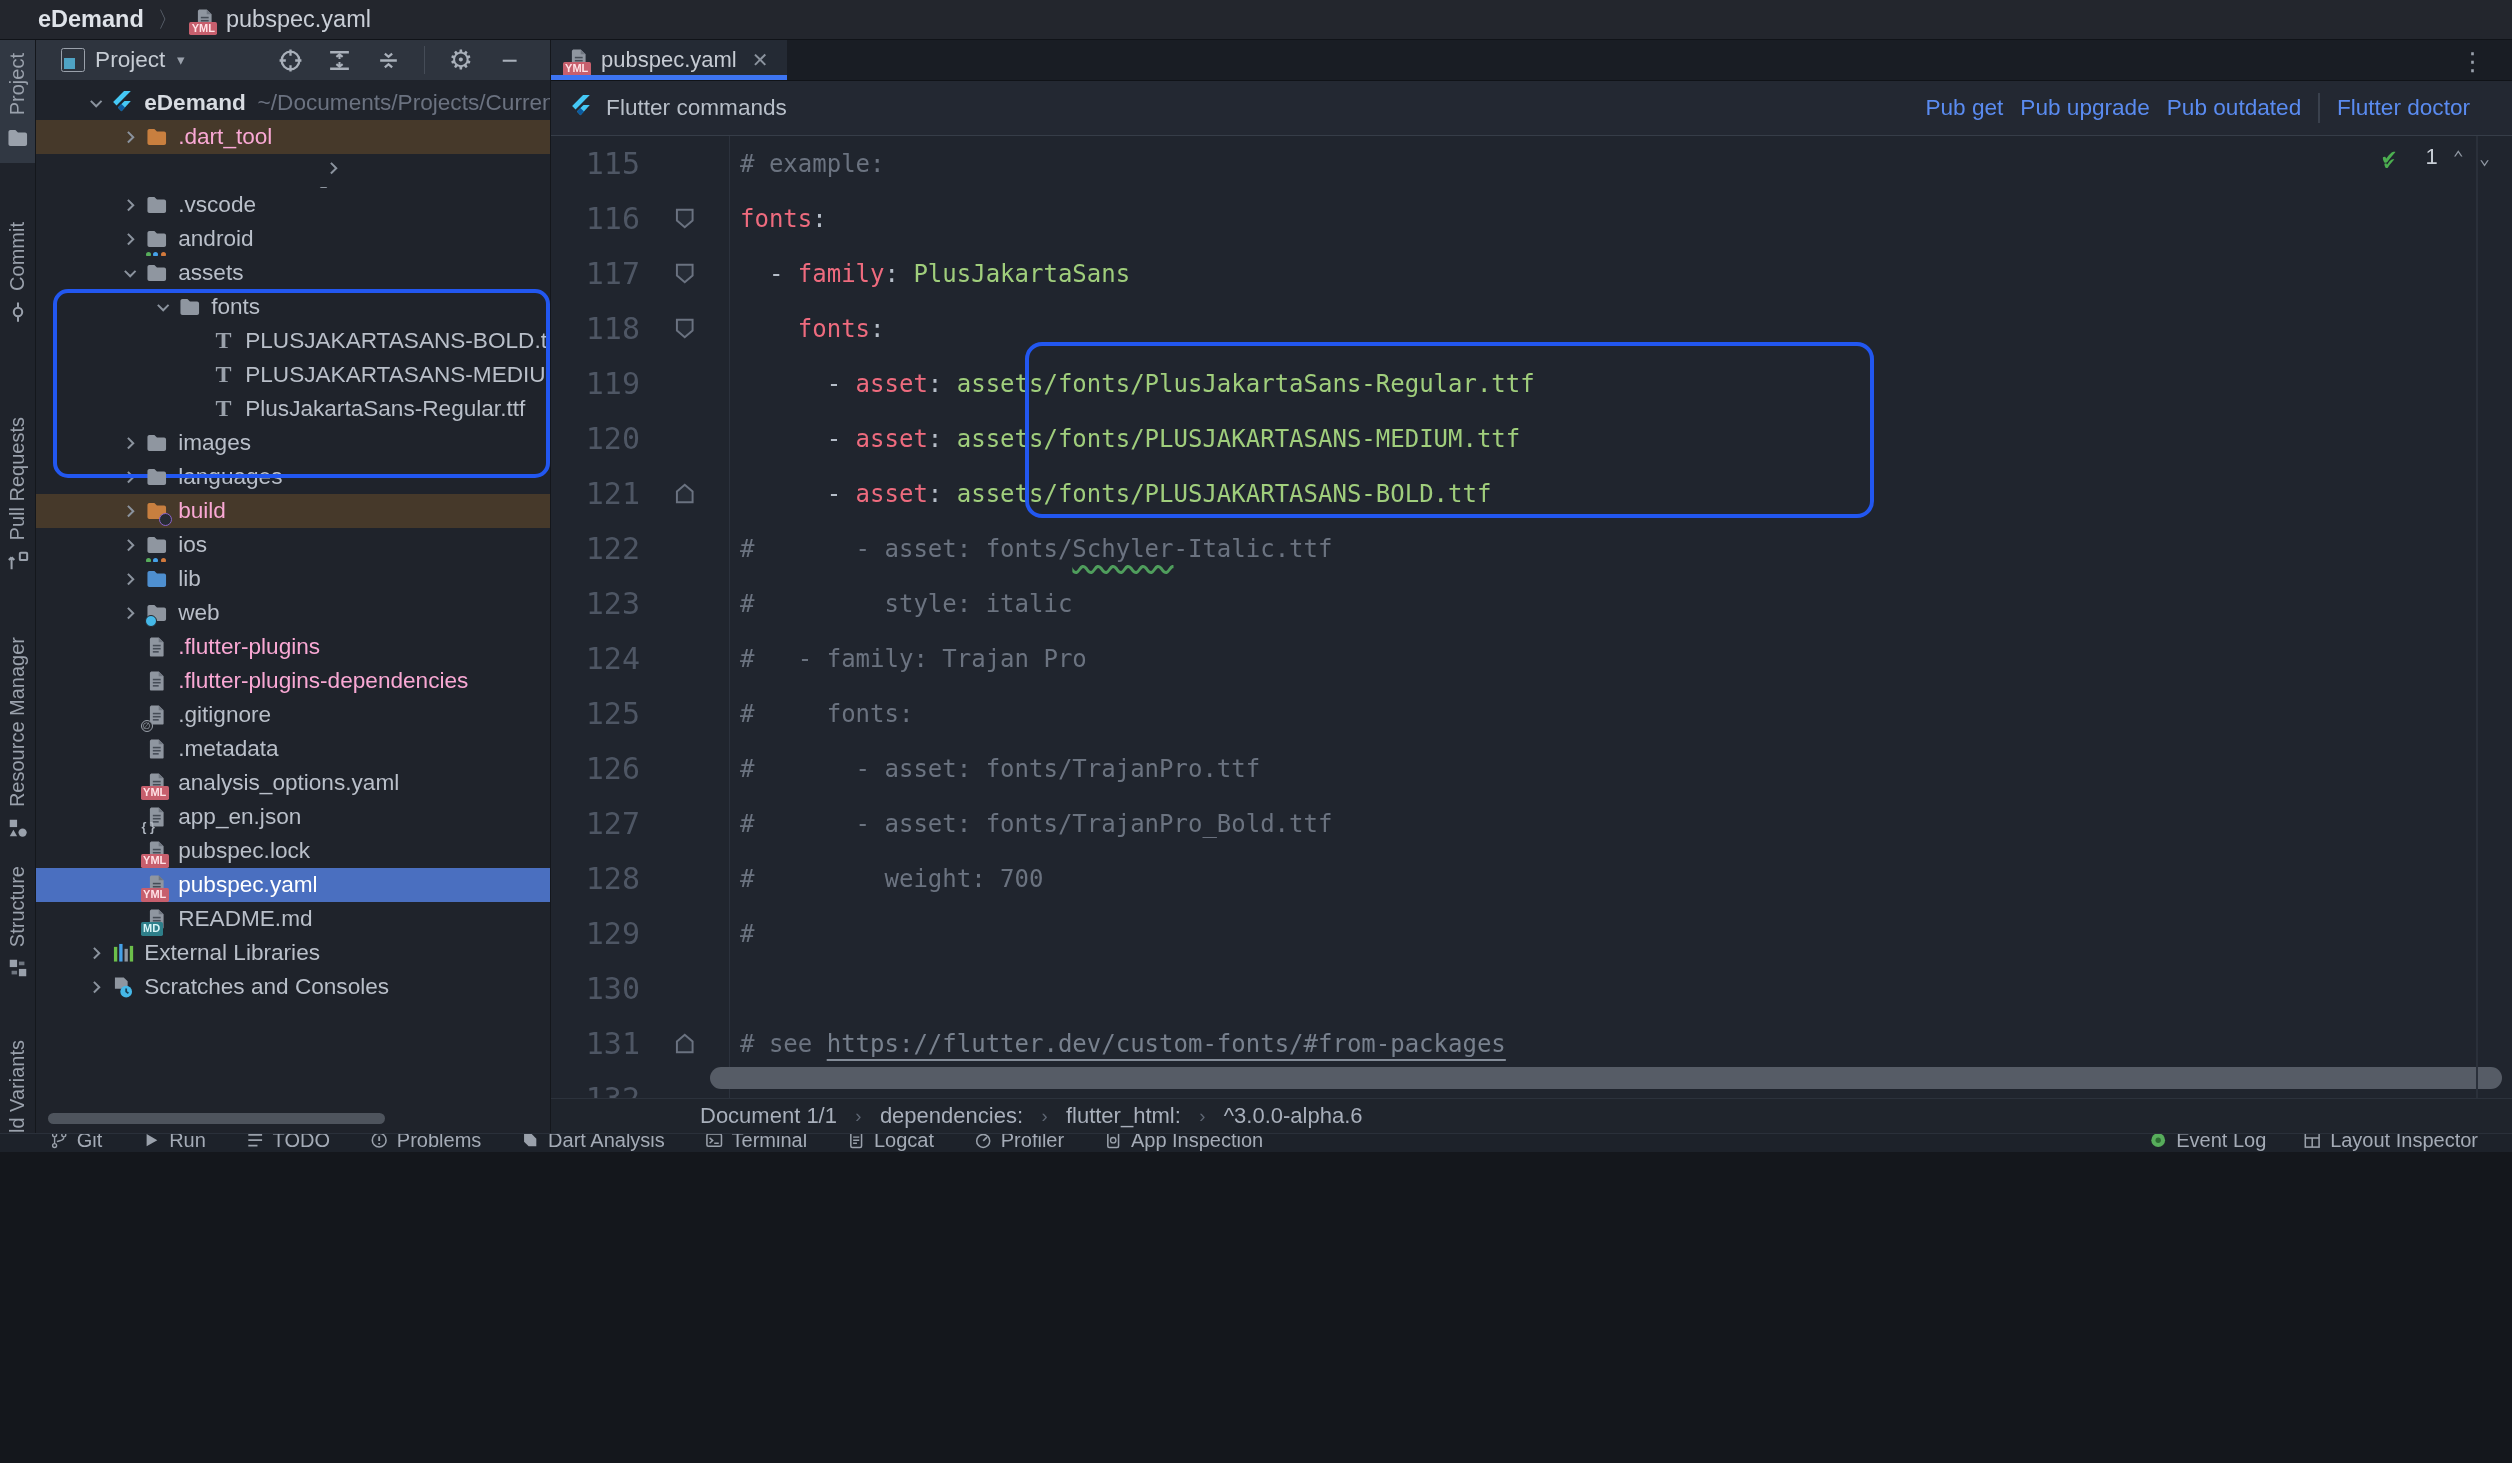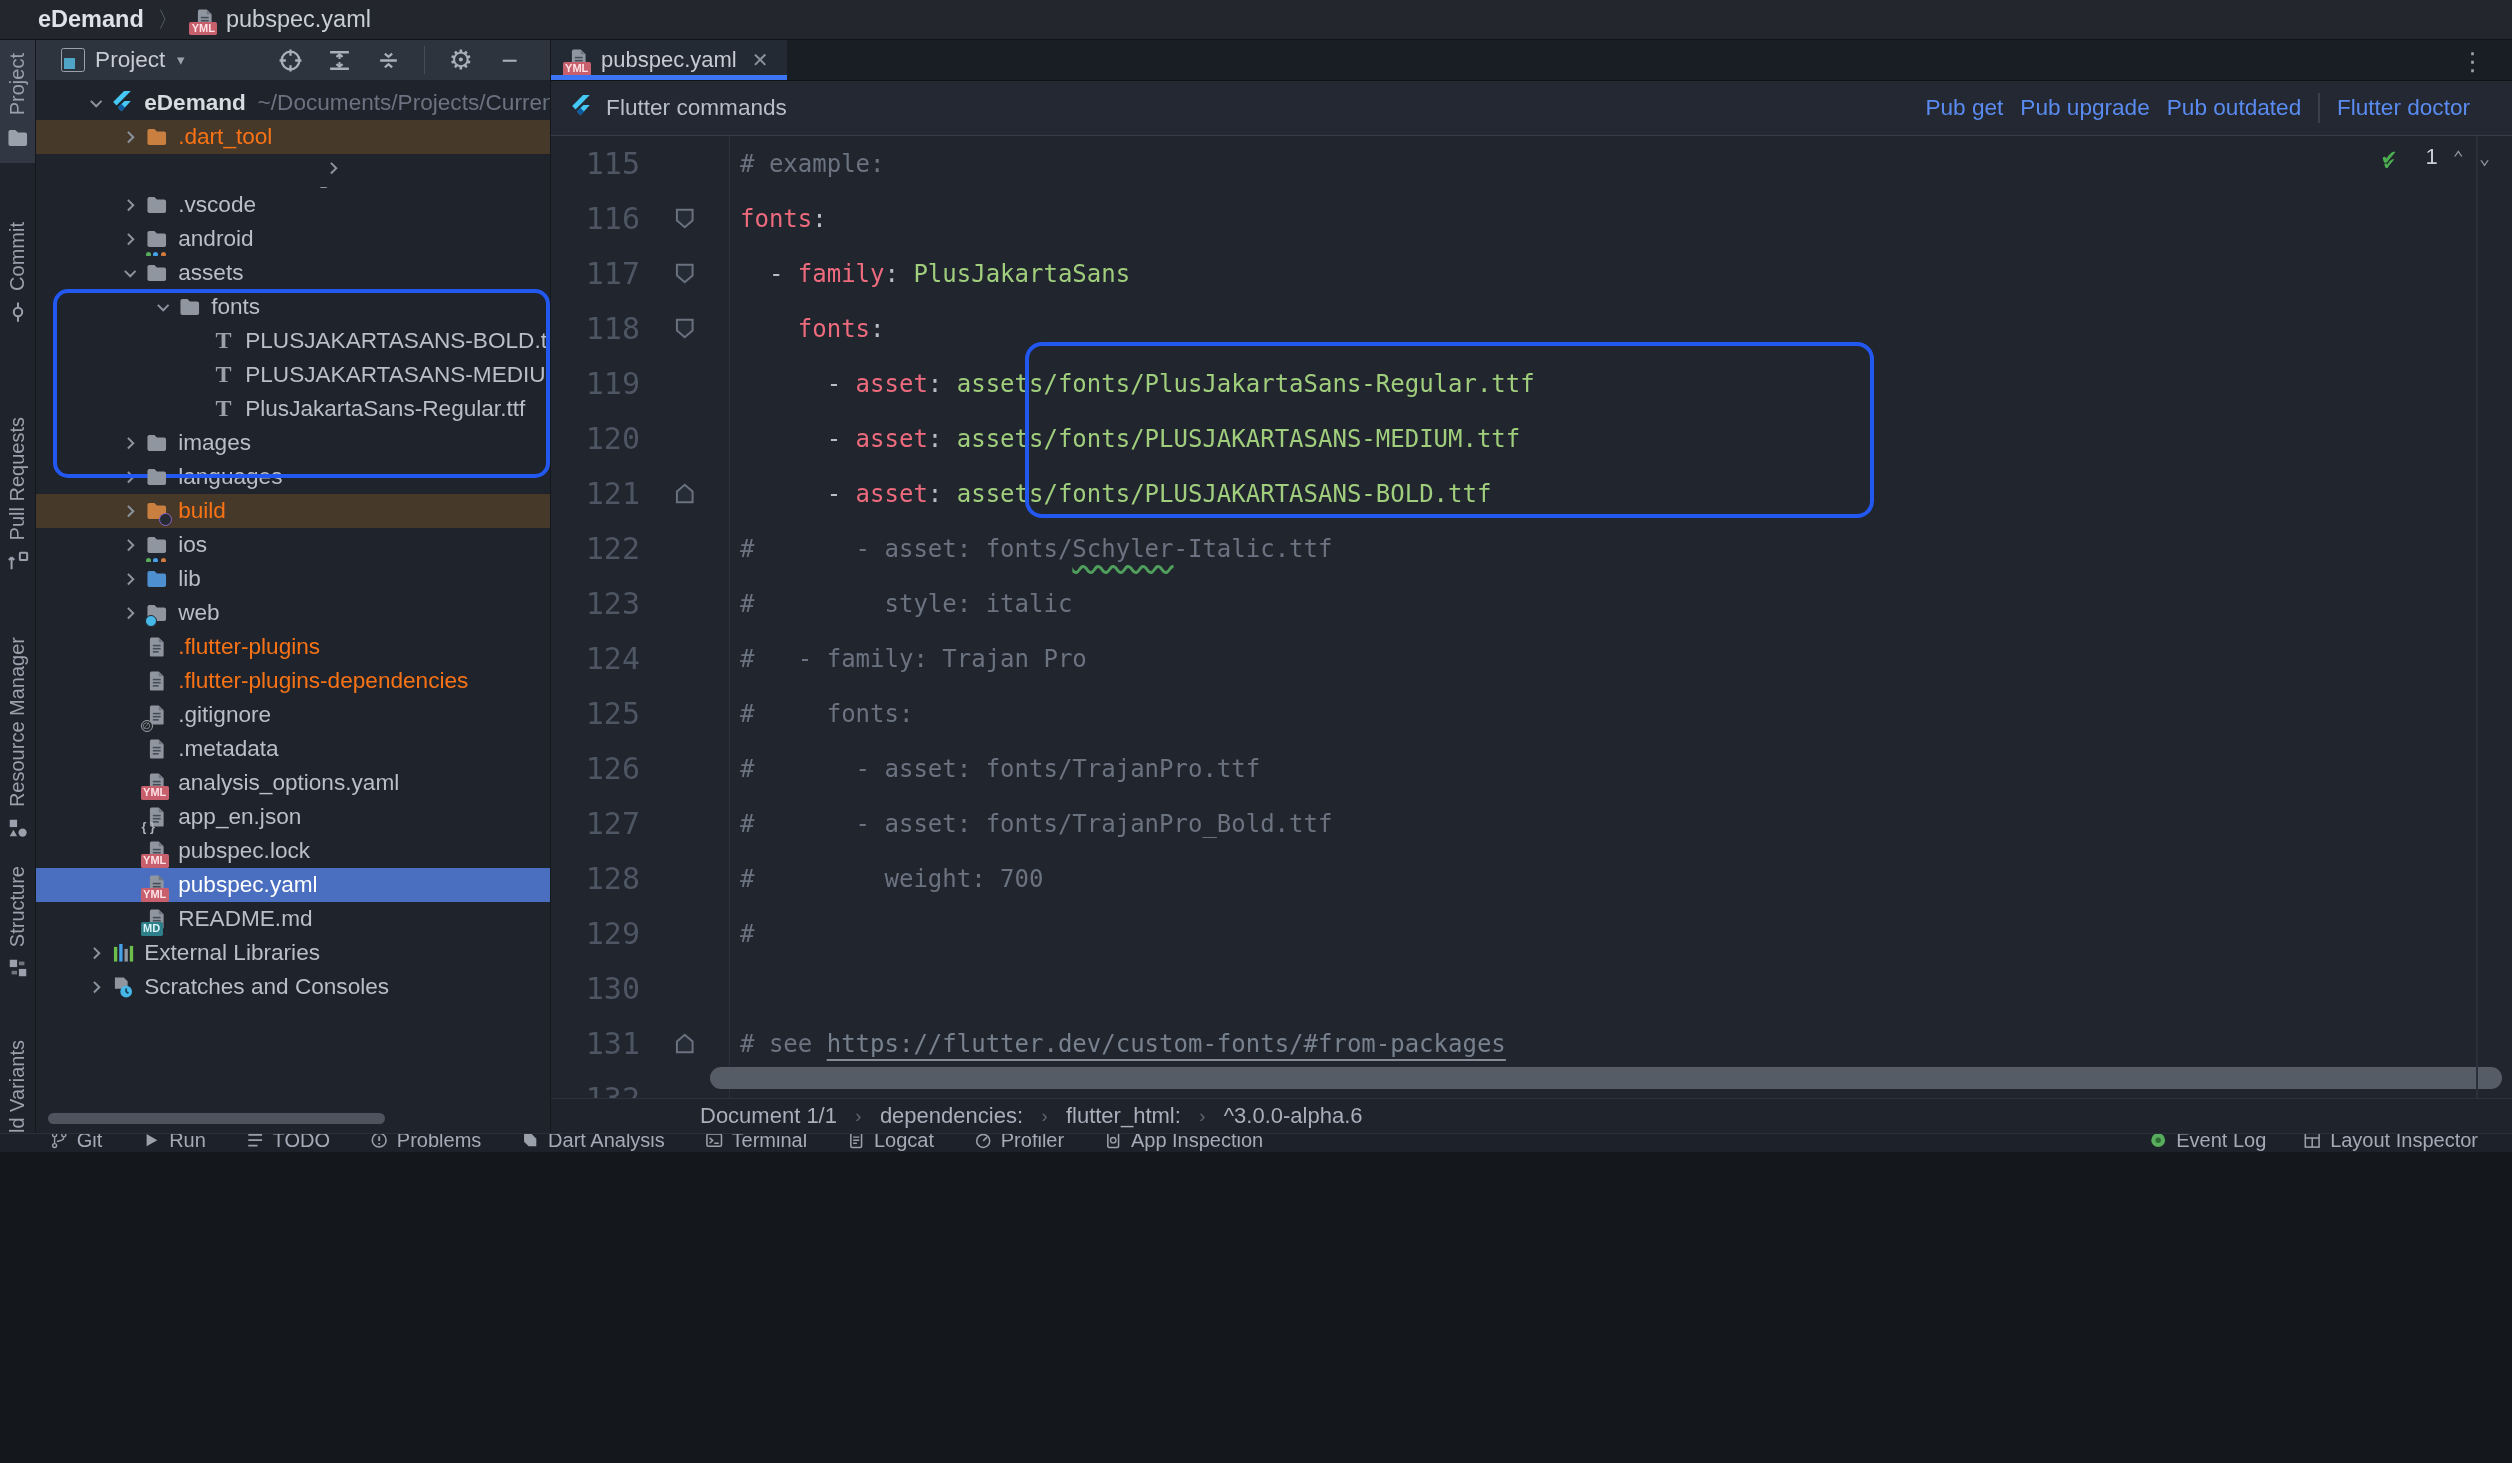--- a/index.html
+++ b/index.html
@@ -33,21 +33,21 @@
   .ph-icon::after{content:"";position:absolute;left:1.7px;bottom:1.7px;width:11.7px;height:11.7px;background:#4fa3c4;}
   .ph-title{font-size:22.6px;color:#c6ccd4;margin-right:11.7px;}
   .ph-caret{color:#9aa1ac;font-size:15px;}
   .ph-tools{margin-left:auto;display:flex;align-items:center;gap:22px;padding-right:15px;}
   .ph-tools .tool{width:27px;height:27px;display:flex;align-items:center;justify-content:center;color:#a9b0ba;}
   .ph-vsep{width:1.7px;height:28.5px;background:#454c57;}
 
   .tree{flex:1;overflow:hidden;padding-top:5.9px;position:relative;}
   .trow{height:34px;display:flex;align-items:center;white-space:nowrap;overflow:hidden;font-size:22.6px;color:#b9bfc9;}
   .trow.bold .tlabel{font-weight:bold;color:#d8dce2;}
-  .trow.dim .tlabel{color:#f97316;}
+  .trow.dim .tlabel{color:#f9a8d4;}
   .trow.brown{background:#46392a;}
   .trow.selected{background:#4a6fc0;}
   .trow.selected .tlabel,.trow.selected .tsuffix{color:#ffffff;}
   .chev-slot{width:28px;flex:0 0 28px;display:flex;align-items:center;justify-content:center;}
   .ticon{width:25px;flex:0 0 25px;height:25px;margin-right:9.2px;position:relative;display:flex;
          align-items:center;justify-content:center;}
   .tsuffix{color:#6b7280;margin-left:11.7px;}
   .badge{position:absolute;left:-3.4px;bottom:-4.2px;font-size:11px;font-weight:bold;line-height:13.4px;
          padding:0 2.5px;border-radius:1.7px;color:#ffe2e6;background:#c75f6d;letter-spacing:0;}
   .badge.md{background:#2e7f8a;color:#d9f4f7;}

